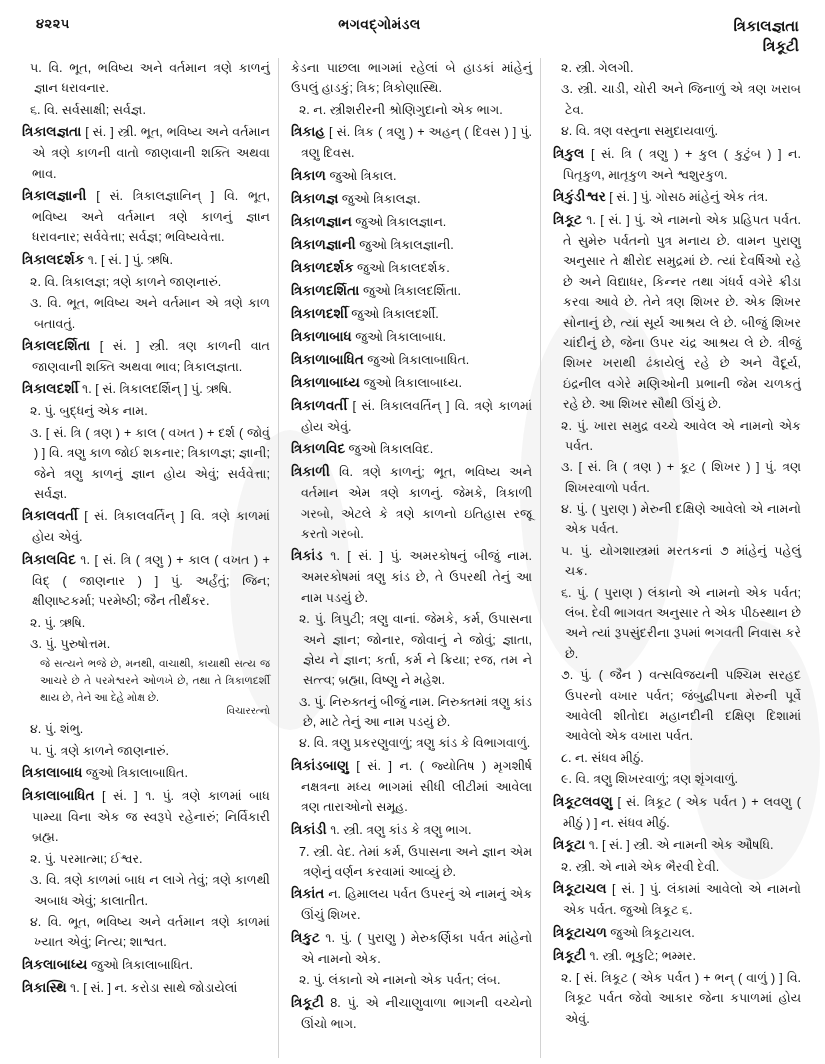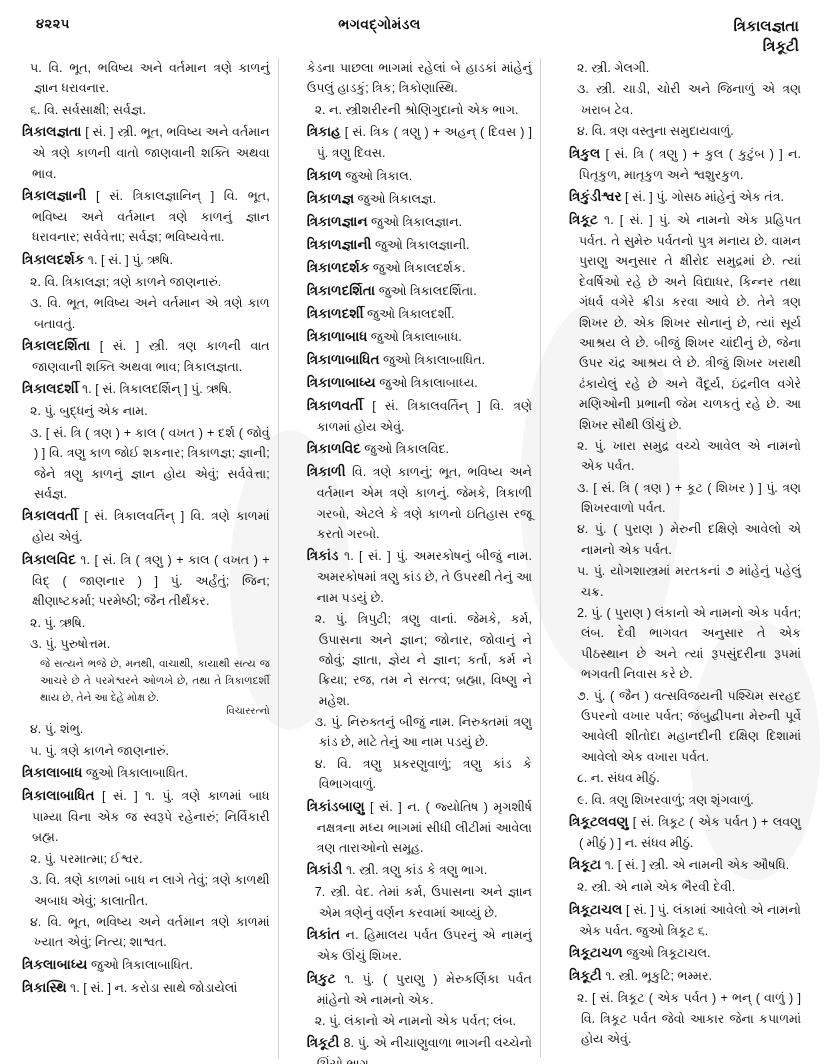--- a/index.html
+++ b/index.html
@@ -76,21 +76,21 @@
     margin-top: 2px;
   }
   .col {
     width: 264px;
     box-sizing: border-box;
     padding: 0 8px 0 4px;
     position: relative;
   }
   .col + .col {
     border-left: 1px solid #d2d2d2;
-    padding-left: 28px;
+    padding-left: 12px;
   }
   .col.c1 { width: 266px; }
   .col.c2 { width: 268px; }
   .col.c3 { width: 275px; }
 
   
   .entry {
     font-size: 12.6px;
     line-height: 1.62;
     text-align: justify;
@@ -210,21 +210,21 @@
         <p class="entry sense">૨. સ્ત્રી. ગેલગી.</p>
         <p class="entry sense">૩. સ્ત્રી. ચાડી, ચોરી અને જિનાળું એ ત્રણ ખરાબ ટેવ.</p>
         <p class="entry sense">૪. વિ. ત્રણ વસ્તુના સમુદાયવાળું.</p>
         <p class="entry head"><span class="hw">ત્રિકુલ</span><span> [ સં. ત્રિ ( ત્રણુ ) + કુલ ( કુટુંબ ) ] ન. પિતૃકુળ, માતૃકુળ અને શ્વશુરકુળ.</span></p>
         <p class="entry head"><span class="hw">ત્રિકુંડીશ્વર</span><span> [ સં. ] પું. ગોસઠ માંહેનું એક તંત્ર.</span></p>
         <p class="entry head"><span class="hw">ત્રિકૂટ</span><span> ૧. [ સં. ] પું. એ નામનો એક પ્રહિપત પર્વત. તે સુમેરુ પર્વતનો પુત્ર મનાય છે. વામન પુરાણુ અનુસાર તે ક્ષીરોદ સમુદ્રમાં છે. ત્યાં દેવર્ષિઓ રહે છે અને વિદ્યાધર, કિન્નર તથા ગંધર્વ વગેરે ક્રીડા કરવા આવે છે. તેને ત્રણ શિખર છે. એક શિખર સોનાનું છે, ત્યાં સૂર્ય આશ્રય લે છે. બીજું શિખર ચાંદીનું છે, જેના ઉપર ચંદ્ર આશ્રય લે છે. ત્રીજું શિખર ખરાથી ઢંકાયેલું રહે છે અને વૈદૂર્ય, ઇંદ્રનીલ વગેરે મણિઓની પ્રભાની જેમ ચળકતું રહે છે. આ શિખર સૌથી ઊંચું છે.</span></p>
         <p class="entry sense">૨. પું. ખારા સમુદ્ર વચ્ચે આવેલ એ નામનો એક પર્વત.</p>
         <p class="entry sense">૩. [ સં. ત્રિ ( ત્રણ ) + કૂટ ( શિખર ) ] પું. ત્રણ શિખરવાળો પર્વત.</p>
         <p class="entry sense">૪. પું. ( પુરાણ ) મેરુની દક્ષિણે આવેલો એ નામનો એક પર્વત.</p>
         <p class="entry sense">૫. પું. યોગશાસ્ત્રમાં મરતકનાં ૭ માંહેનું પહેલું ચક્ર.</p>
-        <p class="entry sense">2. પું. ( પુરાણ ) લંકાનો એ નામનો એક પર્વત; લંબ. દેવી ભાગવત અનુસાર તે એક પીઠસ્થાન છે અને ત્યાં રૂપસુંદરીના રૂપમાં ભગવતી નિવાસ કરે છે.</p>
+        <p class="entry sense">૬. પું. ( પુરાણ ) લંકાનો એ નામનો એક પર્વત; લંબ. દેવી ભાગવત અનુસાર તે એક પીઠસ્થાન છે અને ત્યાં રૂપસુંદરીના રૂપમાં ભગવતી નિવાસ કરે છે.</p>
         <p class="entry sense">૭. પું. ( જૈન ) વત્સવિજયની પશ્ચિમ સરહદ ઉપરનો વખાર પર્વત; જંબુદ્વીપના મેરુની પૂર્વે આવેલી શીતોદા મહાનદીની દક્ષિણ દિશામાં આવેલો એક વખારા પર્વત.</p>
         <p class="entry sense">૮. ન. સંધવ મીઠું.</p>
         <p class="entry sense">૯. વિ. ત્રણુ શિખરવાળું; ત્રણ શૃંગવાળું.</p>
         <p class="entry head"><span class="hw">ત્રિકૂટલવણુ</span><span> [ સં. ત્રિકૂટ ( એક પર્વત ) + લવણુ ( મીઠું ) ] ન. સંધવ મીઠું.</span></p>
         <p class="entry head"><span class="hw">ત્રિકૂટા</span><span> ૧. [ સં. ] સ્ત્રી. એ નામની એક ઔષધિ.</span></p>
         <p class="entry sense">૨. સ્ત્રી. એ નામે એક ભૈરવી દેવી.</p>
         <p class="entry head"><span class="hw">ત્રિકૂટાચલ</span><span> [ સં. ] પું. લંકામાં આવેલો એ નામનો એક પર્વત. જુઓ ત્રિકૂટ ૬.</span></p>
         <p class="entry head"><span class="hw">ત્રિકૂટાચળ</span><span> જુઓ ત્રિકૂટાચલ.</span></p>
         <p class="entry head"><span class="hw">ત્રિકૂટી</span><span> ૧. સ્ત્રી. ભૂકુટિ; ભમ્મર.</span></p>
         <p class="entry sense">૨. [ સં. ત્રિકૂટ ( એક પર્વત ) + ભન્ ( વાળું ) ] વિ. ત્રિકૂટ પર્વત જેવો આકાર જેના કપાળમાં હોય એવું.</p>

